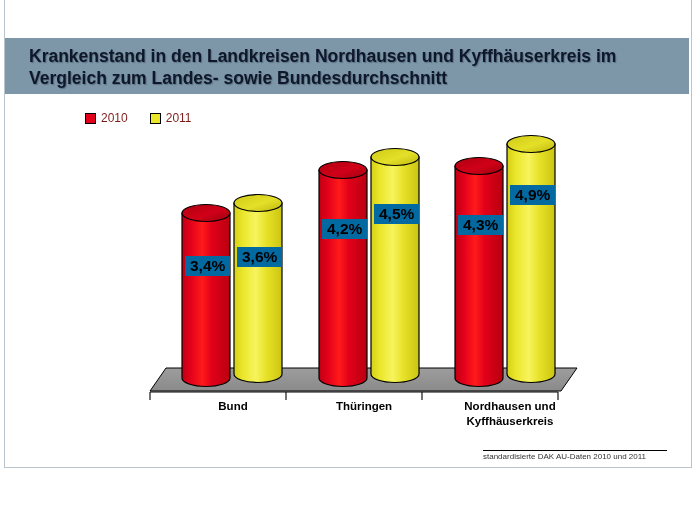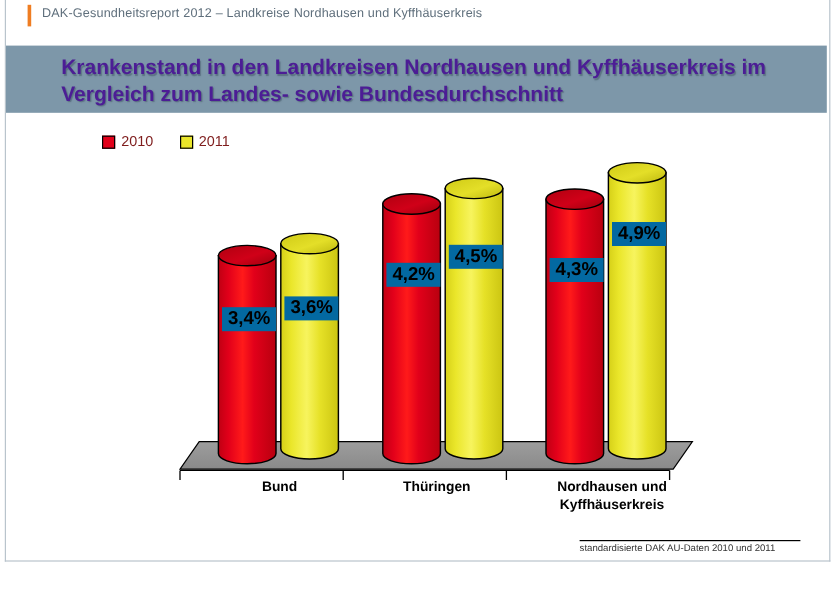--- a/index.html
+++ b/index.html
@@ -55,25 +55,25 @@
 
   
   #title-banner {
     position: absolute;
     left: 0px; top: 38px;
     width: 684px; height: 56px;
     background: #7d97a9;
   }
   #title-text {
     position: absolute;
-    left: 46px; top: 7px;
+    left: 24px; top: 7px;
     width: 645px;
     font-size: 17.5px;
     font-weight: bold;
-    color: #4c1d95;
+    color: #0f172a;
     line-height: 22px;
     text-shadow: 1px 1px 1px rgba(60,80,95,0.55);
   }
 
   
   #legend {
     position: absolute;
     left: 80px; top: 111px;
     display: flex;
     align-items: center;
@@ -148,24 +148,20 @@
     background: #ffffff;
   }
 </style>
 </head>
 <body>
 
 <div id="slide">
 
   <div id="content-box">
 
-    <div id="header">
-      <div id="header-accent"></div>
-      <div id="header-text">DAK-Gesundheitsreport 2012 – Landkreise Nordhausen und Kyffhäuserkreis</div>
-    </div>
 
     <div id="title-banner">
       <div id="title-text">Krankenstand in den Landkreisen Nordhausen und Kyffhäuserkreis im Vergleich zum Landes- sowie Bundesdurchschnitt</div>
     </div>
 
     <div id="legend">
       <div class="legend-entry">
         <span class="legend-swatch" style="background:#e2001a"></span>
         <span class="legend-label">2010</span>
       </div>

